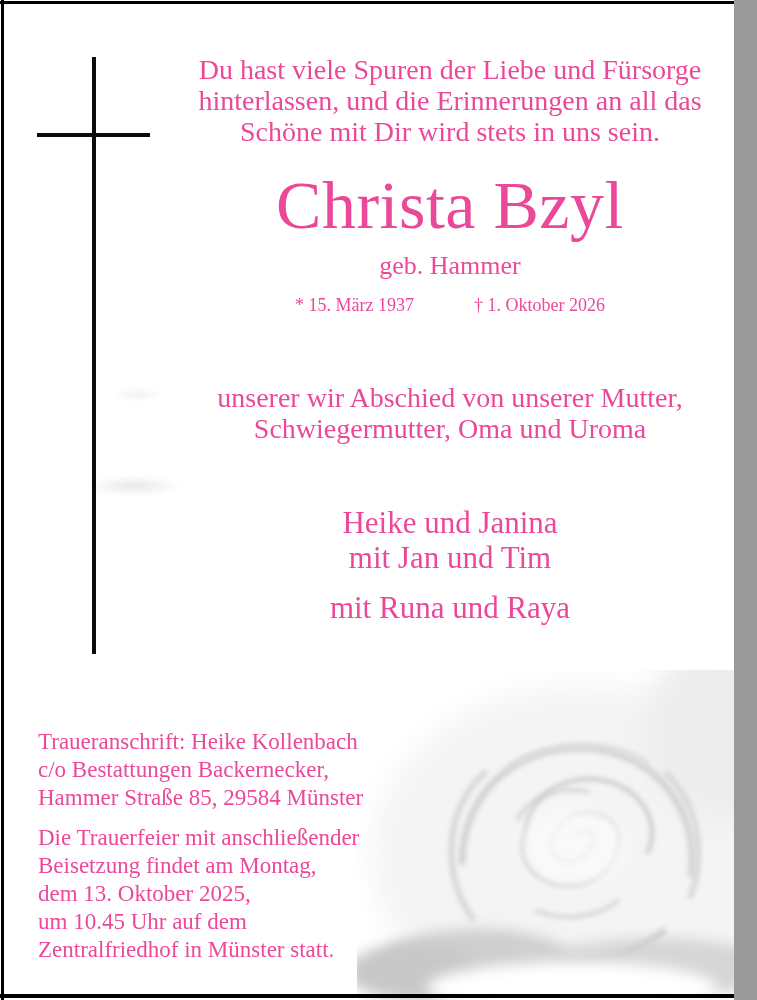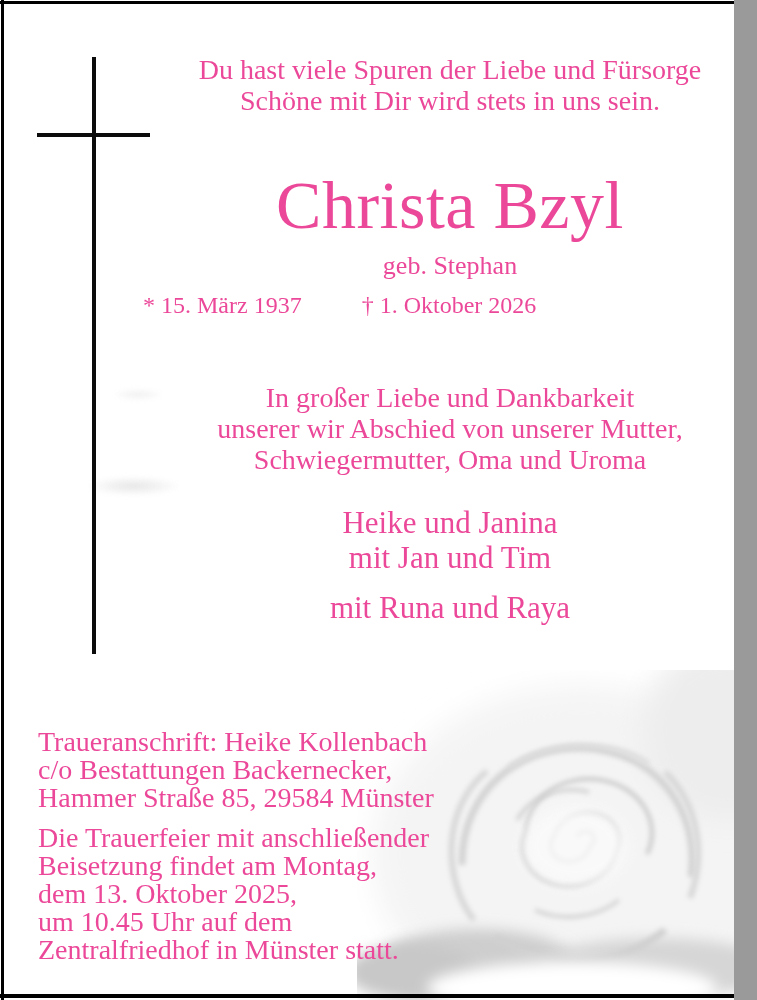--- a/index.html
+++ b/index.html
@@ -17,27 +17,27 @@
   
   .cross{position:absolute;z-index:30;}
   .cross .bar{position:absolute;background:#0b0b0b;}
   .cross .v{left:92px;top:57px;width:3.5px;height:597px;}
   .cross .h{left:37px;top:133px;width:113px;height:3.5px;}
   
   .col{position:absolute;left:143px;width:614px;text-align:center;z-index:30;}
   .epigraph{top:54px;font-size:28px;line-height:31px;}
   .name{top:171px;font-size:68px;line-height:68px;font-weight:normal;margin:0;letter-spacing:0.5px;}
   .maiden{top:253px;font-size:26px;line-height:26px;}
-  .dates{top:292px;font-size:24px;line-height:26px;display:flex;justify-content:flex-start;gap:60px;}
+  .dates{top:292px;font-size:18px;line-height:26px;display:flex;justify-content:center;gap:60px;}
   .tribute{top:382px;font-size:28px;line-height:31px;}
   .mourners{font-size:31px;line-height:35px;}
   .m1{top:505px;}
   .m2{top:590px;}
   
-  .left-block{position:absolute;left:38px;width:460px;text-align:left;font-size:28px;line-height:28px;z-index:30;}
+  .left-block{position:absolute;left:38px;width:460px;text-align:left;font-size:23px;line-height:28px;z-index:30;}
   .address{top:728px;}
   .service{top:824px;}
   
   .smudge{position:absolute;z-index:10;filter:blur(2px);}
   .s1{left:86px;top:476px;width:95px;height:20px;
       background:radial-gradient(closest-side,#e2e2e2,rgba(226,226,226,0));opacity:.85;}
   .s2{left:112px;top:388px;width:52px;height:13px;
       background:radial-gradient(closest-side,#e6e6e6,rgba(230,230,230,0));opacity:.6;}
   
   .rose{position:absolute;left:357px;top:670px;z-index:5;}
@@ -79,32 +79,32 @@
   <div class="smudge s1"></div>
   <div class="smudge s2"></div>
 
   <div class="cross">
     <div class="bar v"></div>
     <div class="bar h"></div>
   </div>
 
   <div class="col epigraph">
     <div>Du hast viele Spuren der Liebe und Fürsorge</div>
+    <div>hinterlassen, und die Erinnerungen an all das</div>
     <div>Schöne mit Dir wird stets in uns sein.</div>
   </div>
 
   <h1 class="col name">Christa Bzyl</h1>
-  <div class="col maiden">geb. Stephan</div>
+  <div class="col maiden">geb. Hammer</div>
   <div class="col dates">
     <span>* 15. März 1937</span>
     <span>† 1. Oktober 2026</span>
   </div>
 
   <div class="col tribute">
-    <div>In großer Liebe und Dankbarkeit</div>
     <div>unserer wir Abschied von unserer Mutter,</div>
     <div>Schwiegermutter, Oma und Uroma</div>
   </div>
 
   <div class="col mourners m1">
     <div>Heike und Janina</div>
     <div>mit Jan und Tim</div>
   </div>
   <div class="col mourners m2">
     <div>mit Runa und Raya</div>

